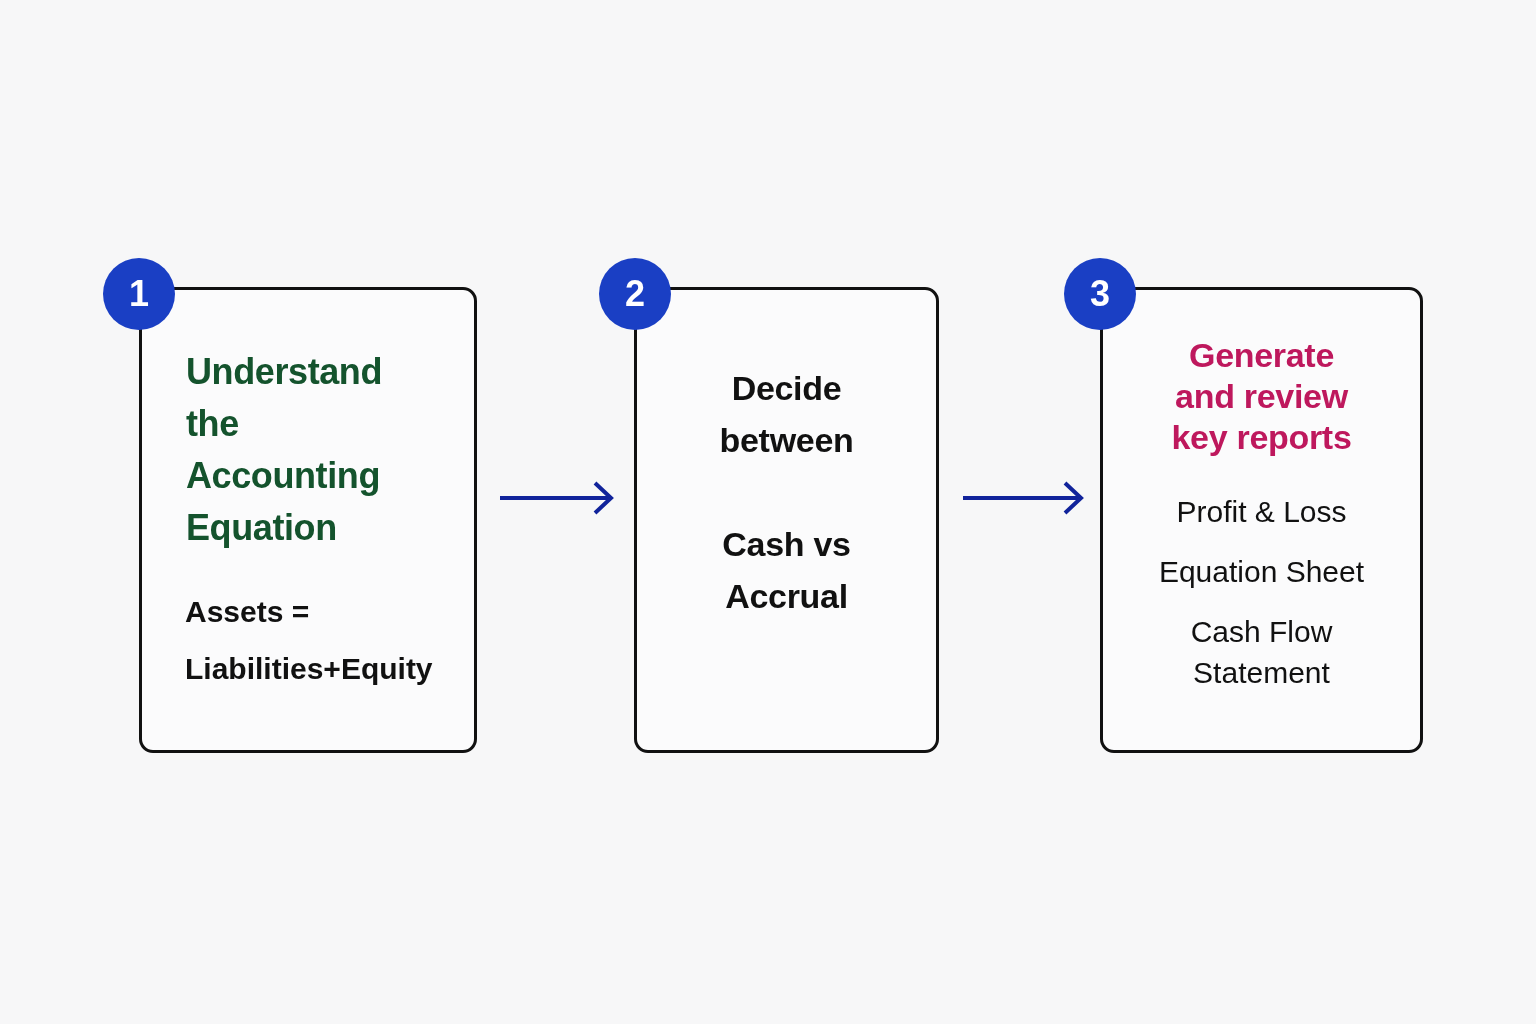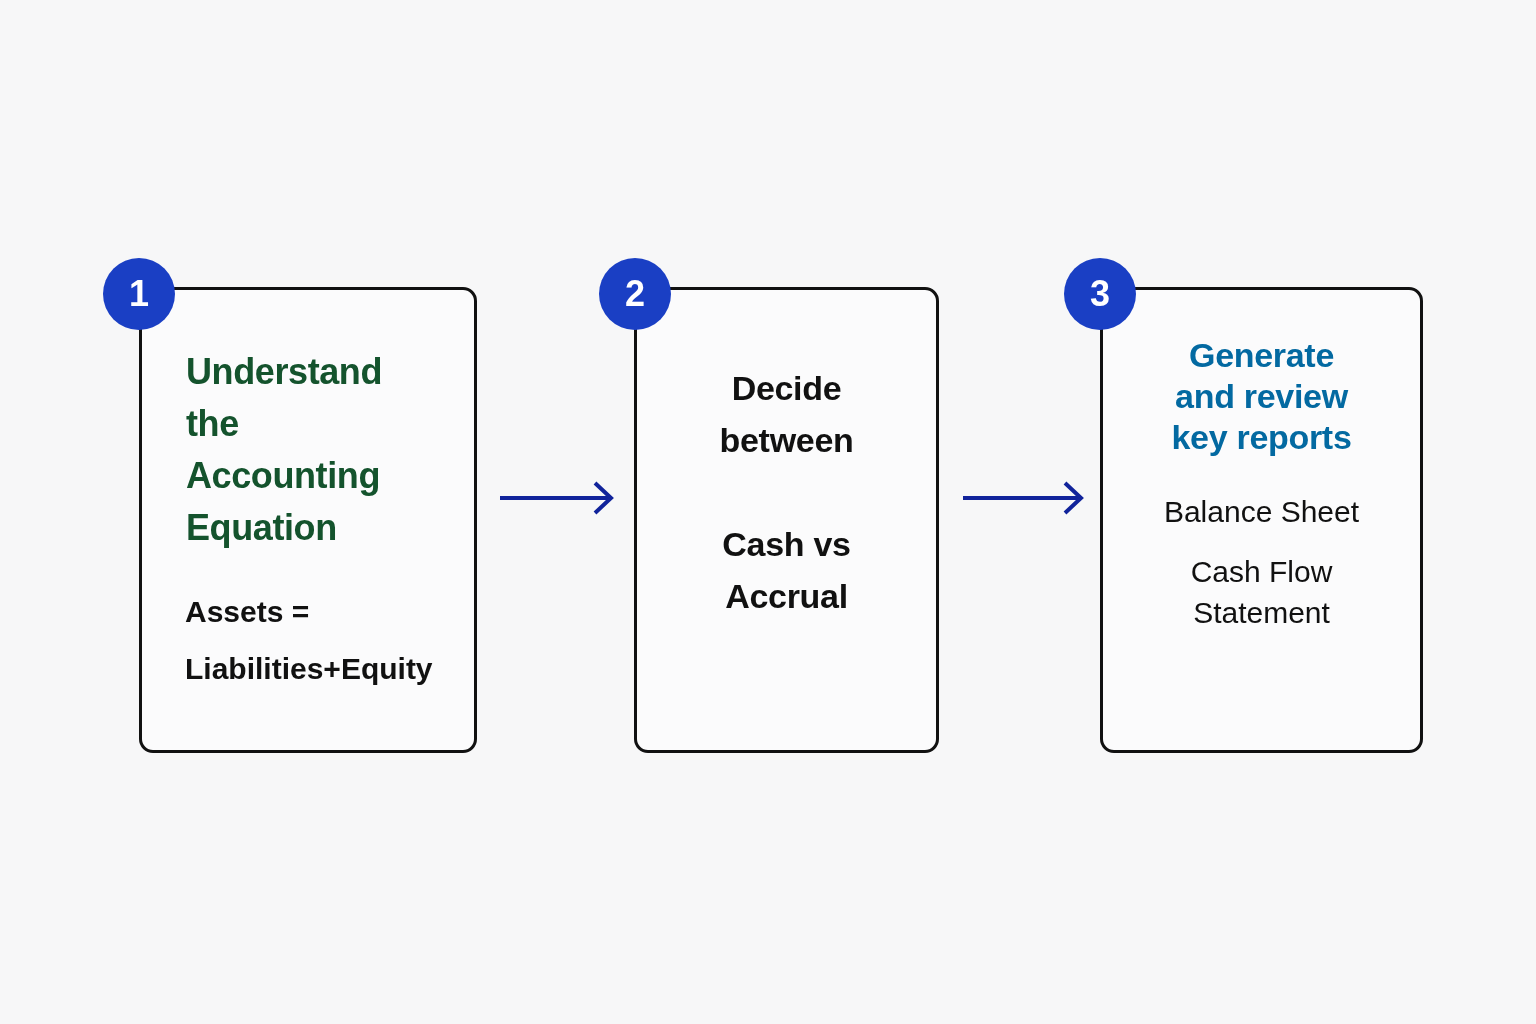--- a/index.html
+++ b/index.html
@@ -94,21 +94,21 @@
   #card-3 .card-body {
     padding-top: 45px;
     align-items: center;
     text-align: center;
   }
   #card-3 .heading {
     font-size: 34px;
     font-weight: bold;
     line-height: 41px;
     letter-spacing: -0.3px;
-    color: #0369a1;
+    color: #be185d;
     margin: 0;
     white-space: pre-line;
   }
   #card-3 .report-list {
     list-style: none;
     margin: 33px 0 0 0;
     padding: 0;
     font-size: 30px;
     font-weight: normal;
     line-height: 41px;
@@ -193,21 +193,22 @@
       <polyline points="102,5 118,20 102,35" fill="none" stroke="#11239b" stroke-width="4" stroke-linecap="butt" stroke-linejoin="miter"></polyline>
     </svg>
   </div>
 
   <div class="card" id="card-3">
     <div class="card-body">
       <div class="heading">Generate
 and review
 key reports</div>
       <ul class="report-list" id="report-list">
-        <li>Balance Sheet</li>
+        <li>Profit &amp; Loss</li>
+        <li>Equation Sheet</li>
         <li>Cash Flow
 Statement</li>
       </ul>
     </div>
   </div>
   <div class="badge" id="badge-3">
     <span>3</span>
   </div>
 
 </div>

